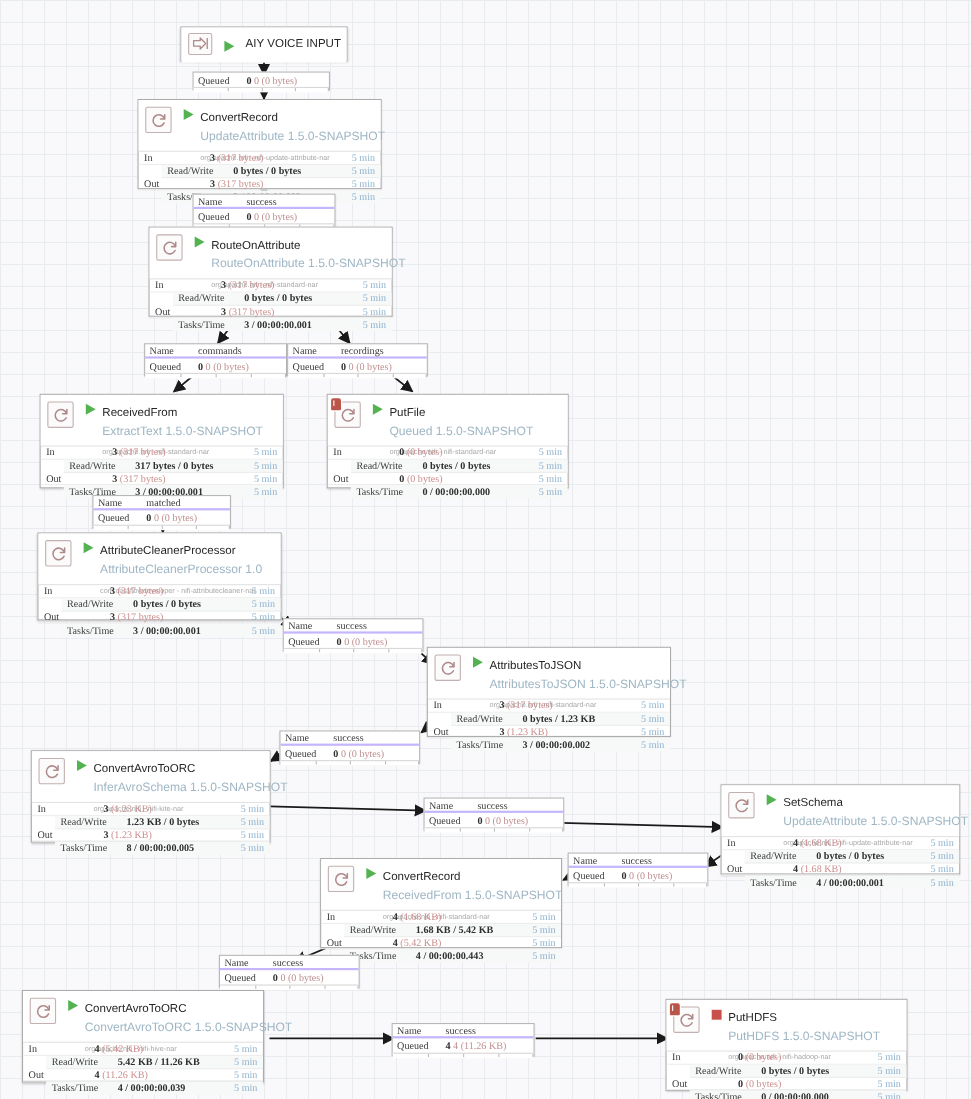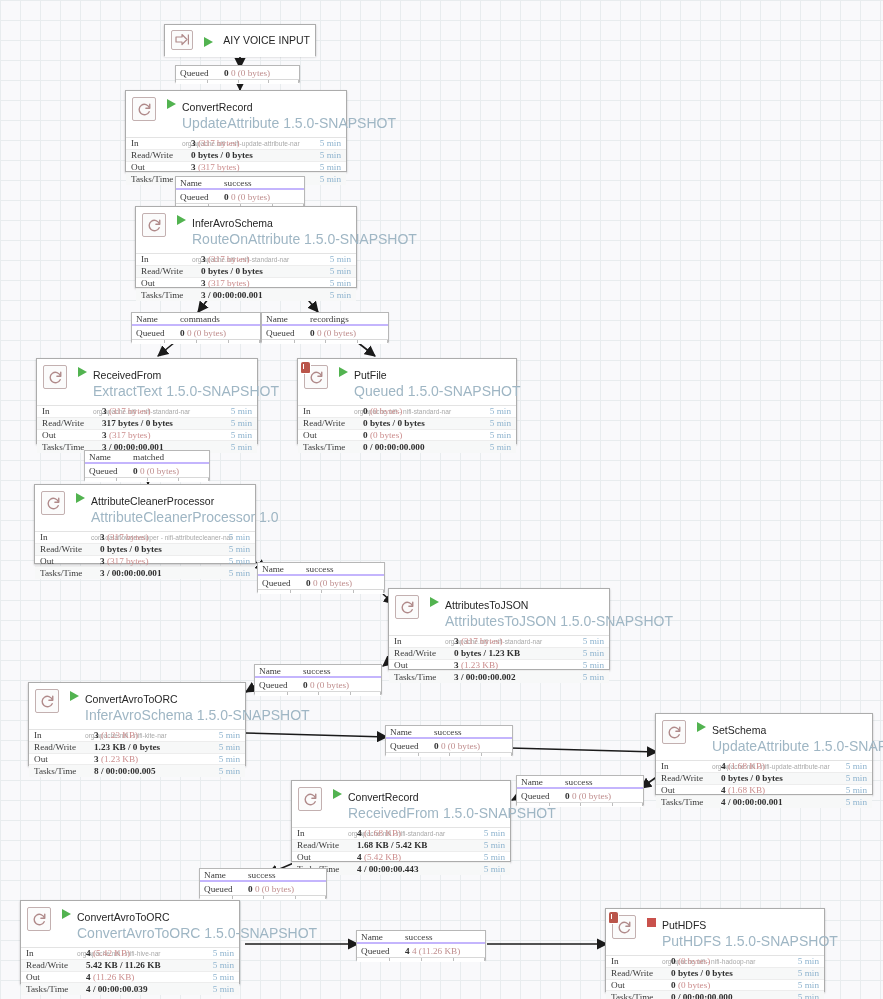--- a/index.html
+++ b/index.html
@@ -55,36 +55,36 @@
     border-top:5.5px solid transparent;border-bottom:5.5px solid transparent;
   }
   .stop-sq{width:9px;height:9px;background:#c9514c;margin-top:1px;}
   .titles{flex:1 1 auto;min-width:0;line-height:1.08;padding-top:0px;}
   .p-name{
     font-family:"Liberation Sans", sans-serif;
     font-size:10.5px;color:#262626;font-weight:400;white-space:nowrap;
   }
   .p-type{
     font-family:"Liberation Sans", sans-serif;
-    font-size:14px;color:#9fb6c4;white-space:nowrap;margin-top:1px;
+    font-size:11px;color:#9fb6c4;white-space:nowrap;margin-top:1px;
   }
   .p-bundle{
     font-family:"Liberation Sans", sans-serif;
     font-size:6.6px;color:#a9a9a9;white-space:nowrap;margin-top:1.5px;
   }
   .stats{border-top:1px solid #e3e3e3;}
   .srow{
     display:flex;align-items:center;
     height:11.8px;
     font-size:9.2px;
     border-bottom:1px solid #ededed;
     padding:0 2px 0 5px;box-sizing:border-box;
   }
   .srow:last-child{border-bottom:none;}
-  .srow.alt{background:#f7f8f8;}
+  .srow.alt{background:#f7f8f8;margin-left:21px;}
   .s-label{width:60px;flex:0 0 60px;color:#3b3b3b;}
   .s-val{flex:1 1 auto;color:#cc8e8e;}
   .s-val b{color:#2f2f2f;font-weight:bold;}
   .s-time{flex:0 0 36px;text-align:right;color:#8fb4cf;padding-right:3px;}
 
   
   .conn{
     position:absolute;
     background:#fff;
     border:1px solid #b7b7b7;
@@ -262,21 +262,21 @@
           <svg width="15" height="15" viewBox="0 0 16 16">
             <path d="M13.2 6.2 A5.6 5.6 0 1 0 13 10.4" fill="none" stroke="#b08a8a" stroke-width="1.5" stroke-linecap="round"></path>
             <path d="M13.6 2.4 L13.6 6.6 L9.5 6.6" fill="none" stroke="#b08a8a" stroke-width="1.5" stroke-linecap="round" stroke-linejoin="round"></path>
           </svg>
         </span>
       </span>
       <span class="run-state">
           <span class="play-tri"></span>
         </span>
       <span class="titles">
-        <span class="p-name">InferAvroSchema</span>
+        <span class="p-name">RouteOnAttribute</span>
         <span class="p-type">RouteOnAttribute 1.5.0-SNAPSHOT</span>
         <span class="p-bundle">org.apache.nifi - nifi-standard-nar</span>
       </span>
     </div>
     <div class="stats">
       <div class="srow">
         <span class="s-label">In</span>
         <span class="s-val"><b>3</b> <span>(317 bytes)</span></span>
         <span class="s-time">5 min</span>
       </div>

